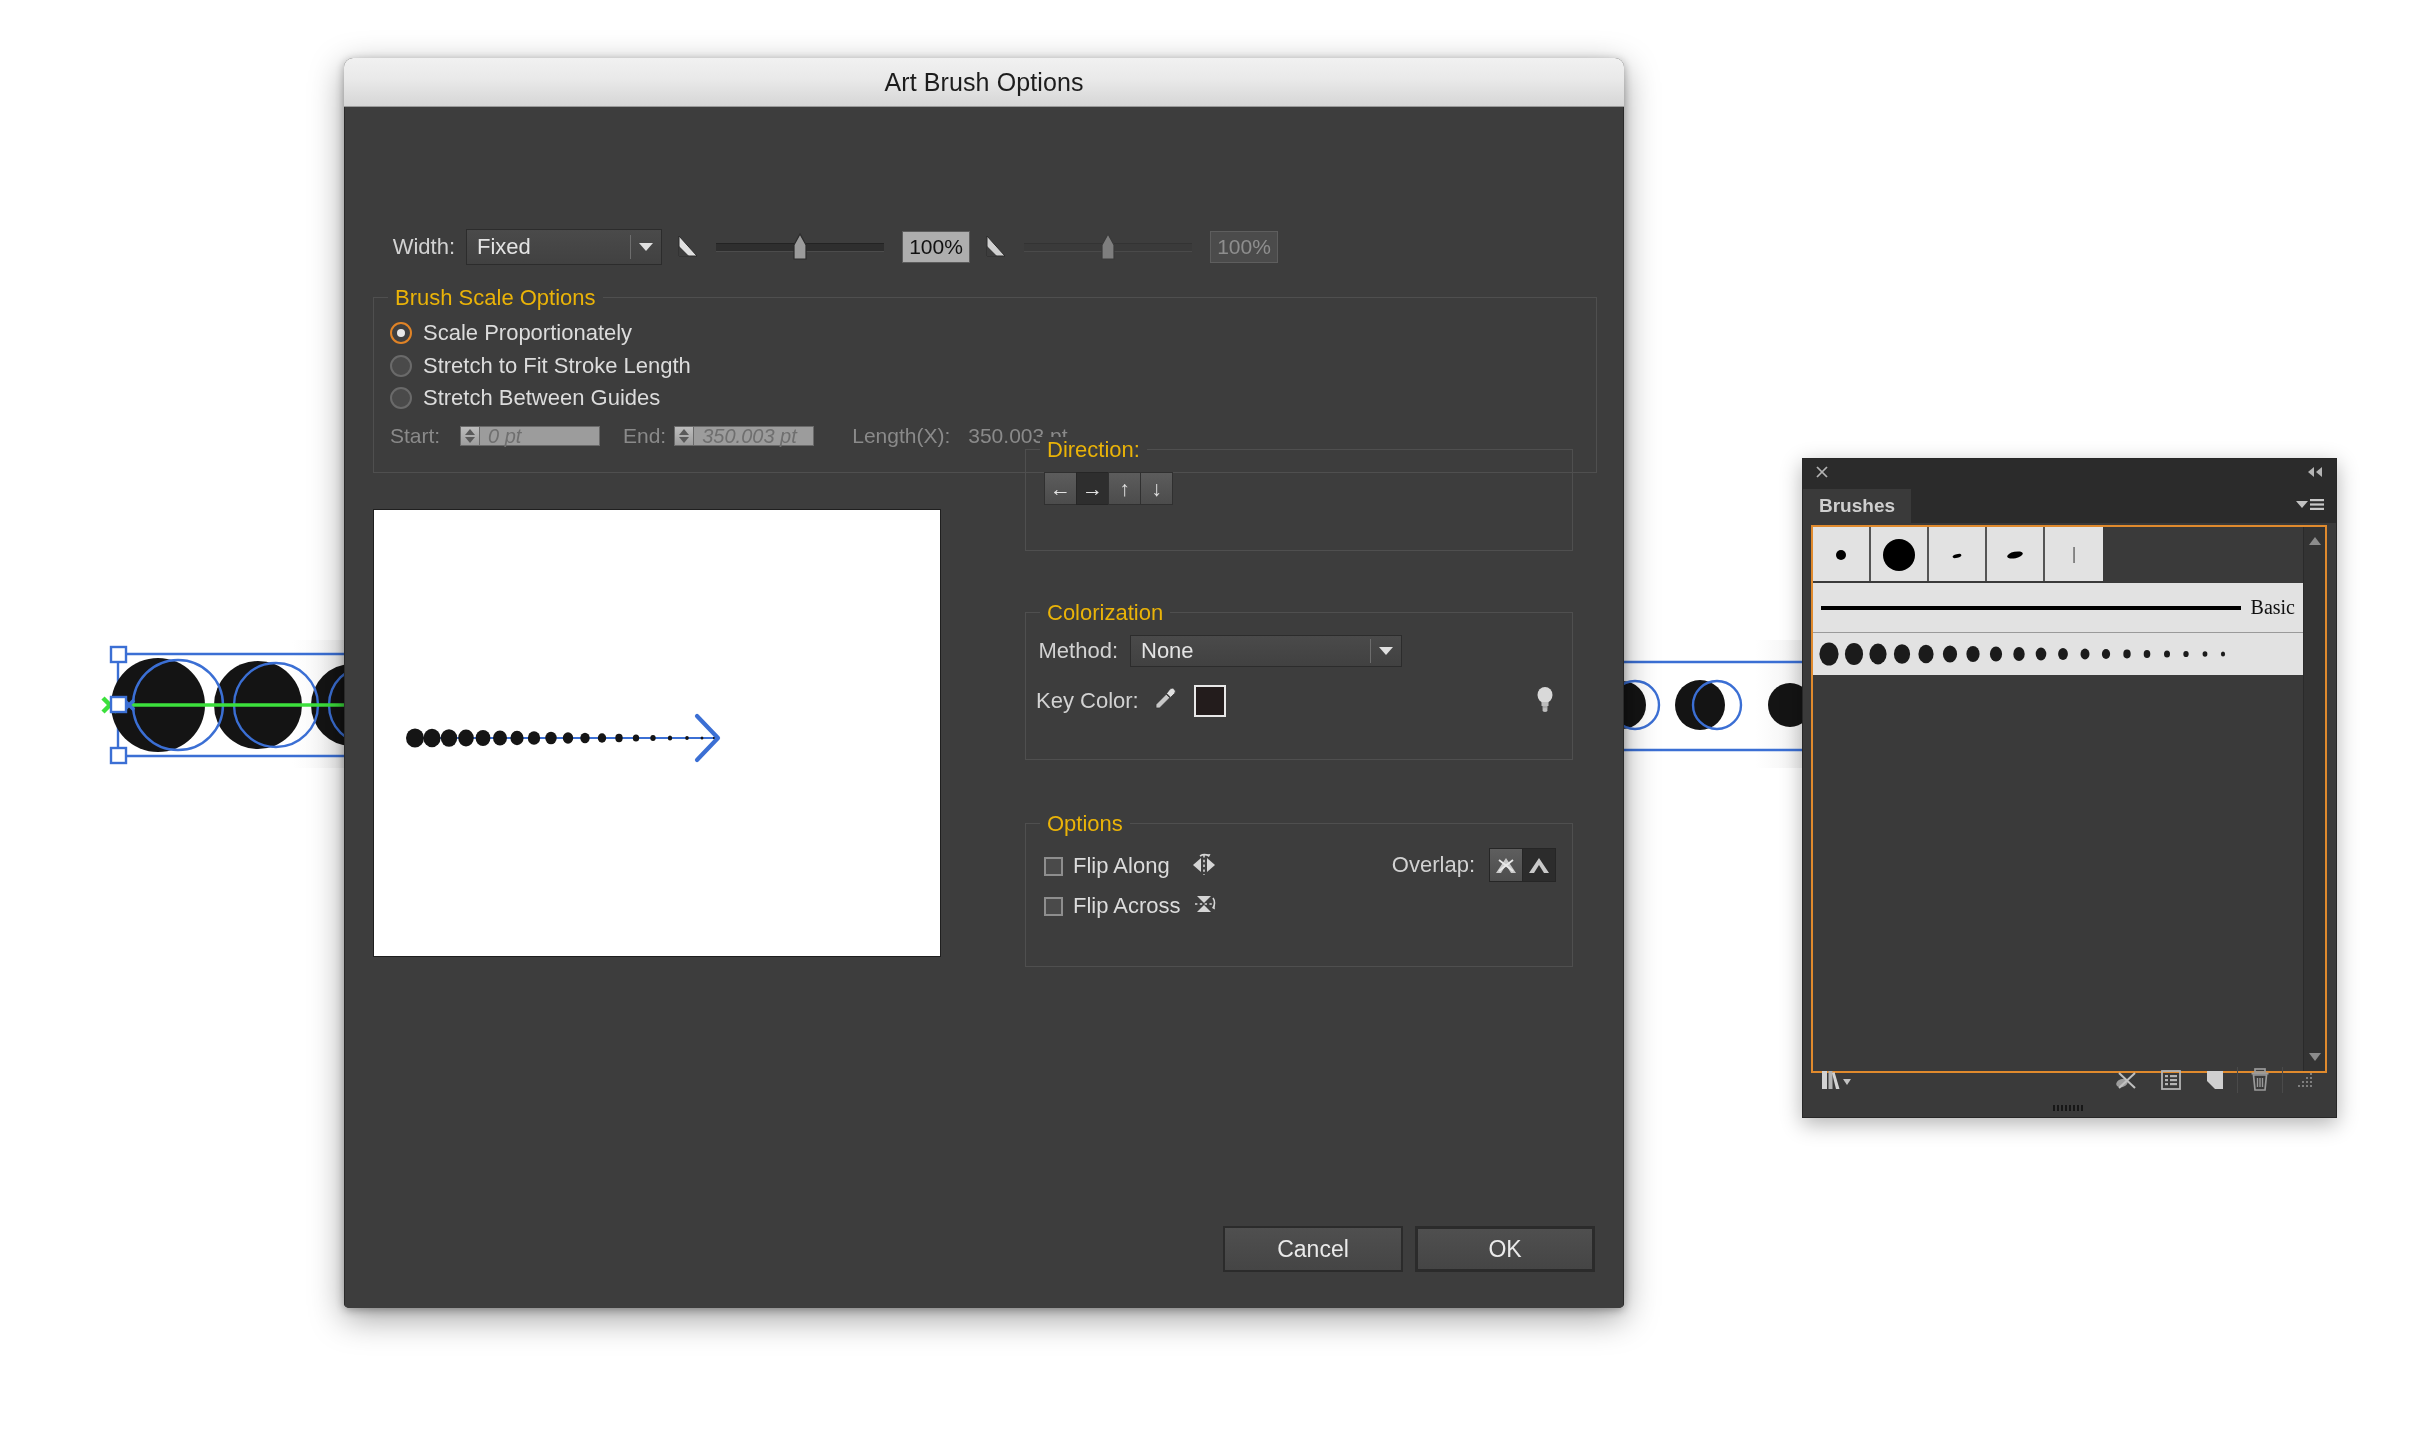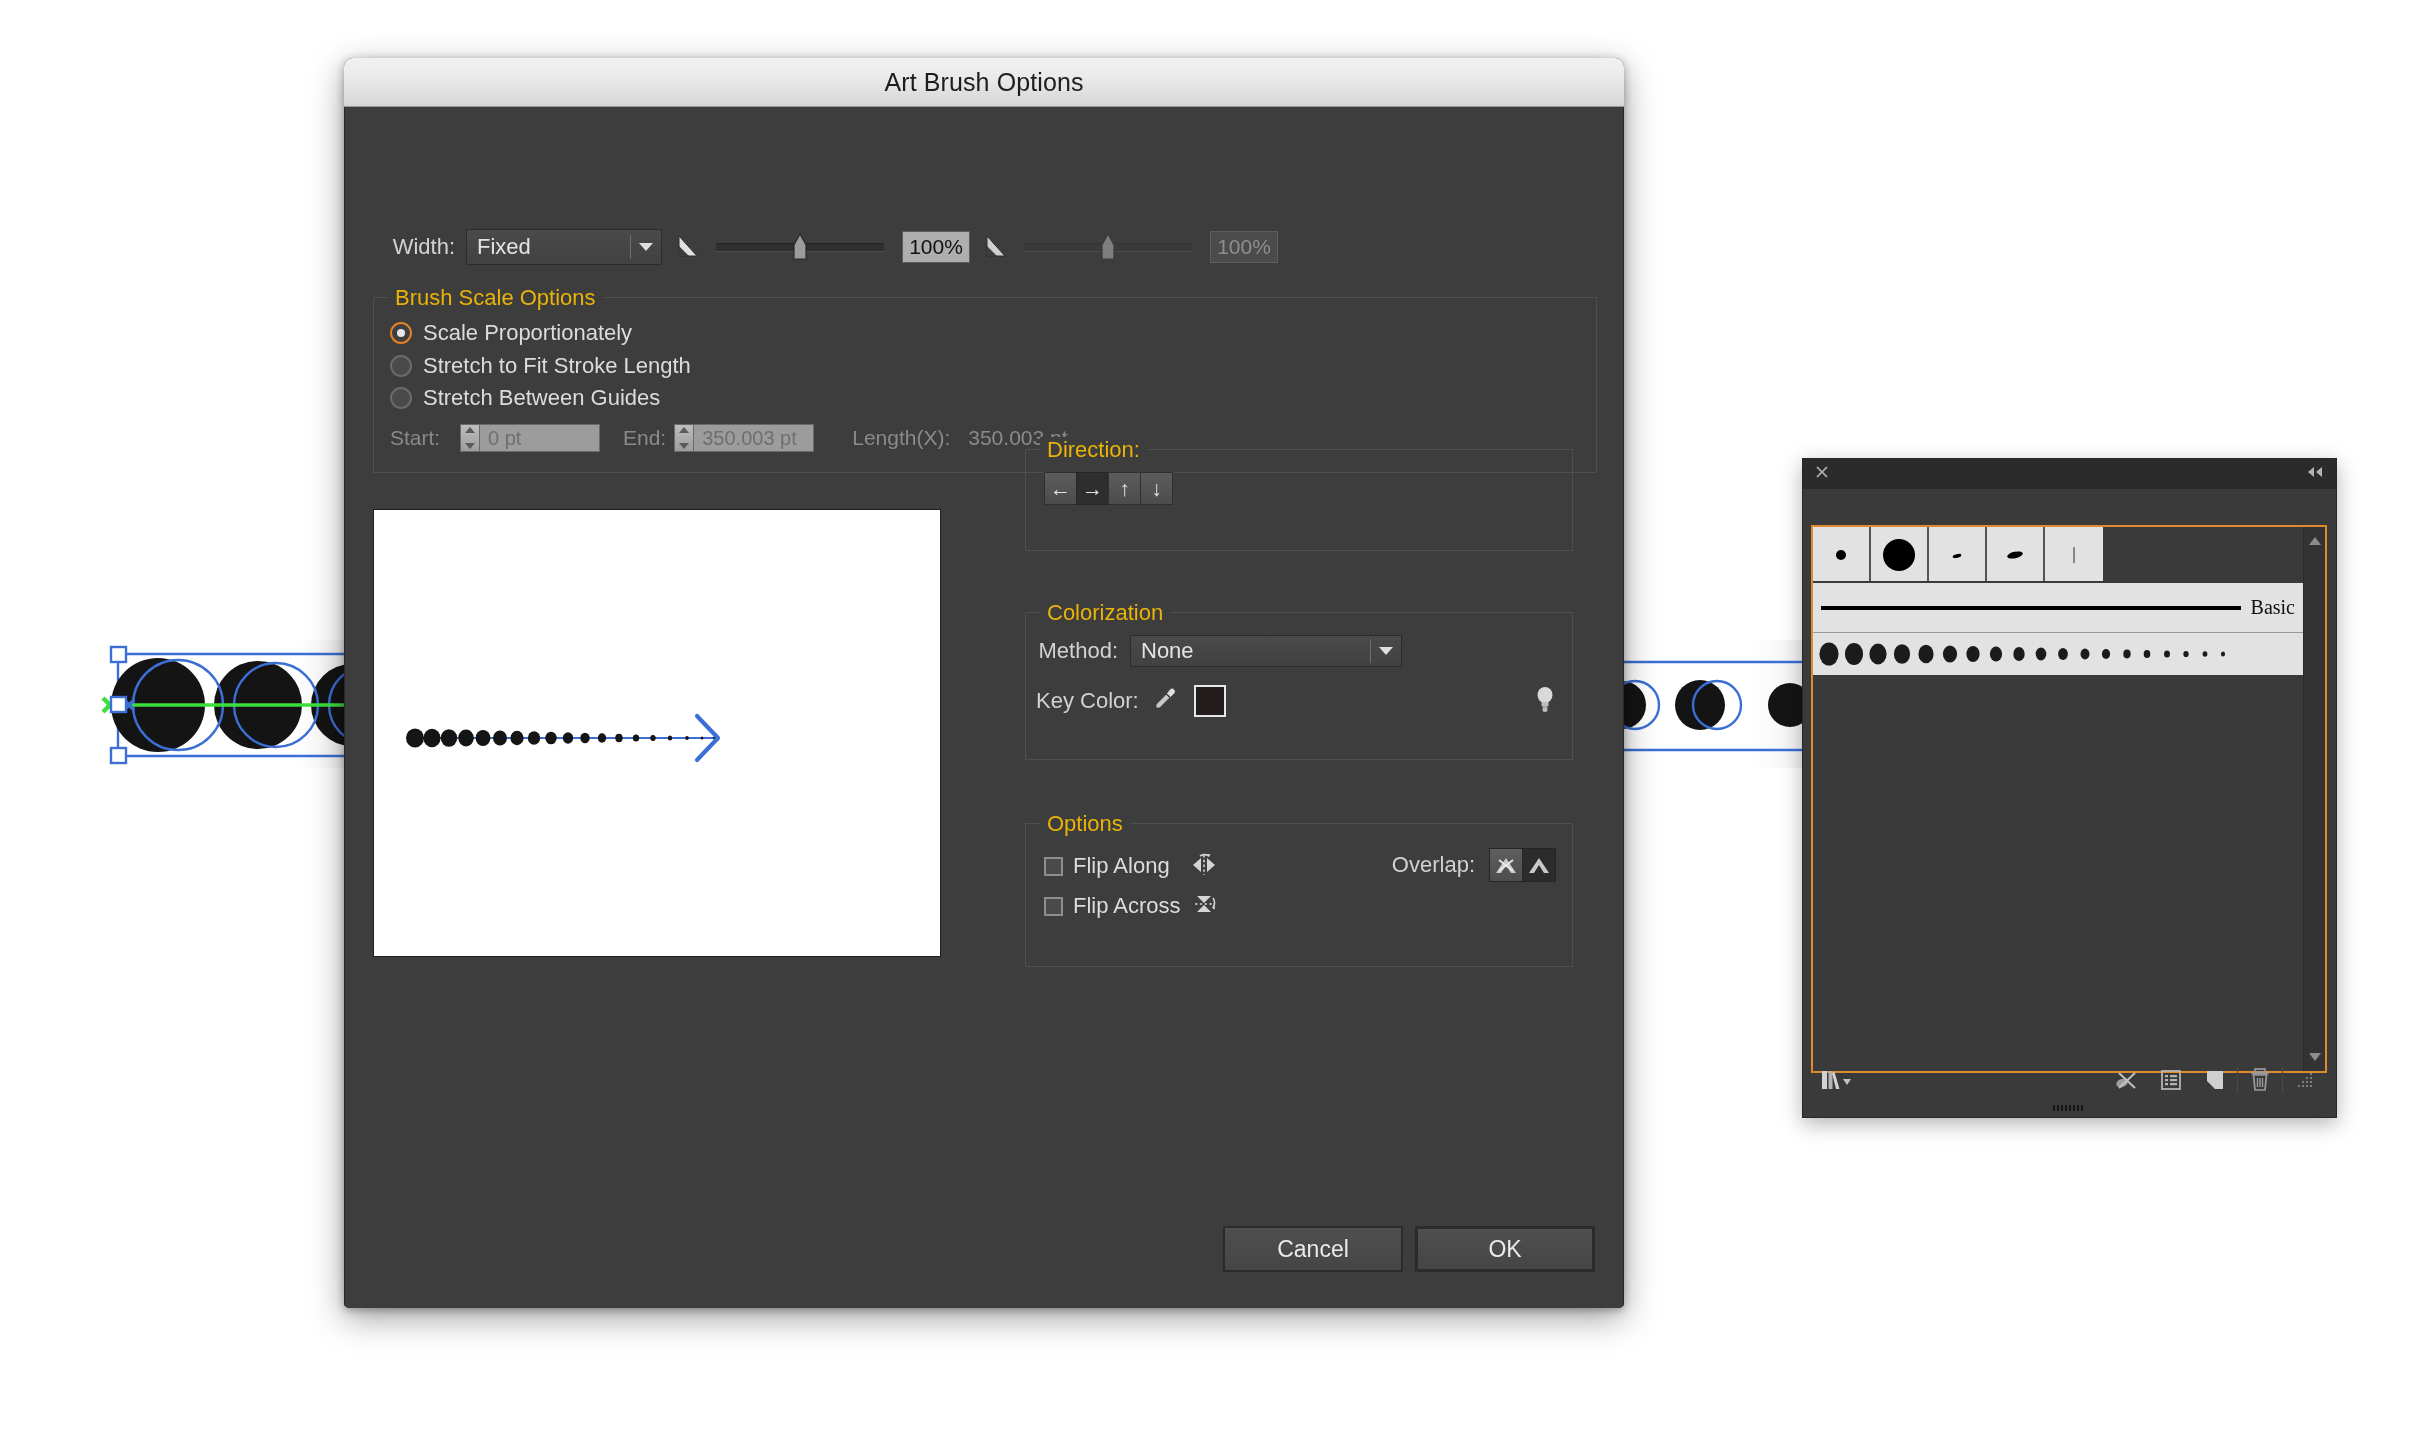--- a/index.html
+++ b/index.html
@@ -131,21 +131,21 @@
   .radio.sel::after {
     content:''; position:absolute; left:5px; top:5px;
     width: 8px; height: 8px; border-radius: 50%; background:#e8e8e8;
   }
   .radio-label { color: #dcdcdc; font-size: 22px; }
 
   .sub-row { display:flex; align-items:center; color:#8a8a8a; font-size: 21px; }
   .stepper-field {
     display:flex; align-items:stretch;
     background:#9e9e9e; border:1px solid #6a6a6a;
-    height: 28px; box-sizing:border-box;
+    height: 20px; box-sizing:border-box;font-style:italic;
   }
   .stepper-field.dimfield { background:#9c9c9c; }
   .spin {
     width: 19px; background: linear-gradient(to bottom,#bdbdbd,#9d9d9d);
     border-right: 1px solid #6a6a6a;
     display:flex; flex-direction:column; justify-content:space-between;
     align-items:center; padding: 2px 0; box-sizing:border-box;
   }
   .spin .tri { width:0;height:0;border-left:5px solid transparent;border-right:5px solid transparent; }
   .spin .up { border-bottom:6px solid #5a5a5a; }
@@ -572,20 +572,31 @@
         </svg>
       </span>
       <span>
         <svg width="20" height="14" viewBox="0 0 20 14">
           <polygon points="9,2 9,12 3,7" fill="#b4b4b4"></polygon>
           <polygon points="17,2 17,12 11,7" fill="#b4b4b4"></polygon>
         </svg>
       </span>
     </div>
 
+    <div class="panel-tabs">
+      <span class="panel-tab">Brushes</span>
+      <span class="panel-menu">
+        <svg width="32" height="18" viewBox="0 0 32 18">
+          <polygon points="2,5 14,5 8,12" fill="#c2c2c2"></polygon>
+          <rect x="16" y="3" width="14" height="2.2" fill="#c8c8c8"></rect>
+          <rect x="16" y="7.4" width="14" height="2.2" fill="#c8c8c8"></rect>
+          <rect x="16" y="11.8" width="14" height="2.2" fill="#c8c8c8"></rect>
+        </svg>
+      </span>
+    </div>
 
     <div class="panel-content">
       <div class="brush-area">
 
         <div class="swatch-row">
           <span class="swatch">
             <svg width="30" height="30" viewBox="0 0 30 30">
                 <circle cx="15" cy="16" r="5" fill="#000"></circle>
               </svg>
           </span>

